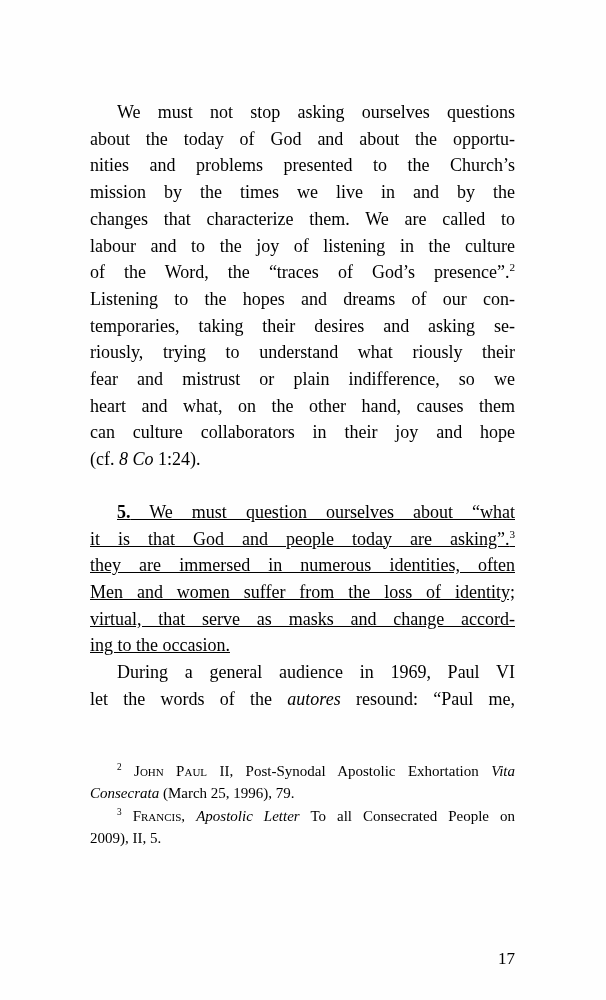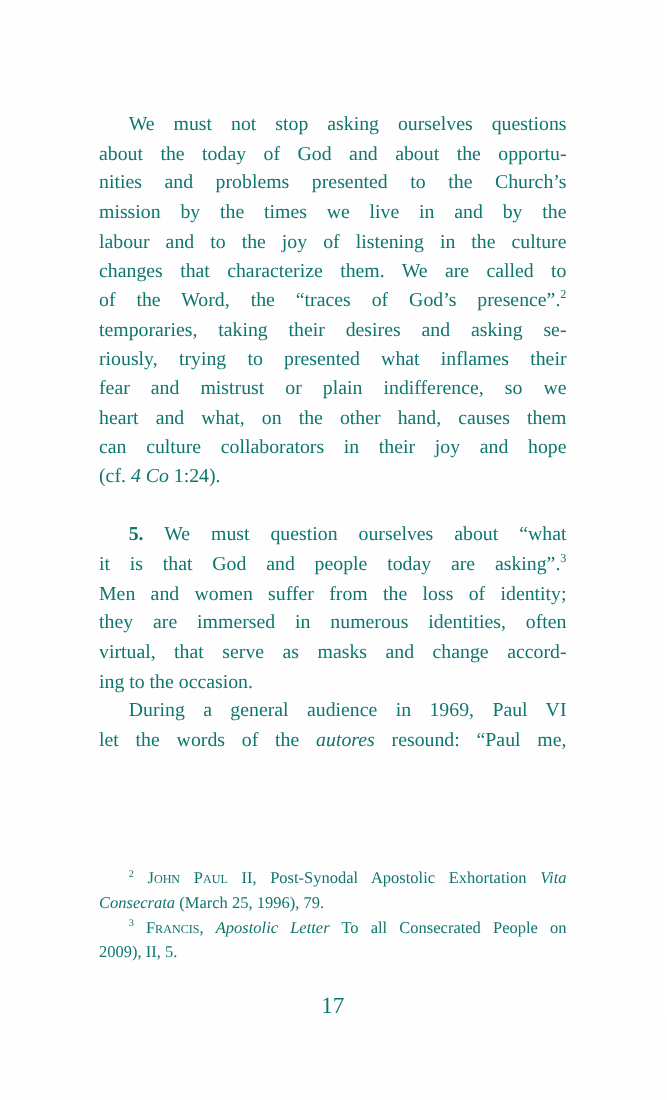--- a/index.html
+++ b/index.html
@@ -6,91 +6,92 @@
     margin: 0;
     padding: 0;
     background: #ffffff;
   }
   .page {
     position: relative;
     width: 606px;
     height: 1000px;
     background: #fefefe;
     font-family: "Liberation Serif", "DejaVu Serif", serif;
-    color: #0f766e;
+    color: #000000;
     overflow: hidden;
   }
   .body-text {
     position: absolute;
     left: 90px;
     top: 99px;
     width: 425px;
     font-size: 18px;
     line-height: 26.7px;
   }
   .footnotes {
     position: absolute;
     left: 90px;
-    top: 788px;
+    top: 760px;
     width: 425px;
     font-size: 15px;
     line-height: 22.3px;
   }
   .para { margin: 0; }
-  .para.space-before { margin-top: 26px; }
+  .para.space-before { margin-top: 26px; text-decoration: underline; }
   .line {
     text-align: justify;
     text-align-last: justify;
   }
   .line.last { text-align-last: left; }
   .line.first-indent { text-indent: 27px; }
   .i  { font-style: italic; }
   .b  { font-weight: bold; }
   .sc { font-variant: small-caps; }
   .sup {
     vertical-align: super;
     font-size: 0.62em;
     line-height: 0;
   }
   .page-number {
     position: absolute;
     left: 90px;
-    top: 903px;
+    top: 948px;
     width: 425px;
-    text-align: center;
-    font-size: 21px;
+    text-align: right;
+    font-size: 17px;
     line-height: 22px;
   }
 </style>
 </head>
 <body>
 
 <div class="page">
 
   <section class="body-text">
       <div class="para">
         <div class="line first-indent"><span>We must not stop asking ourselves questions</span></div>
         <div class="line"><span>about the today of God and about the opportu-</span></div>
         <div class="line"><span>nities and problems presented to the Church’s</span></div>
         <div class="line"><span>mission by the times we live in and by the</span></div>
+        <div class="line"><span>changes that characterize them. We are called to</span></div>
         <div class="line"><span>labour and to the joy of listening in the culture</span></div>
-        <div class="line"><span>changes that characterize them. We are called to</span></div>
         <div class="line"><span>of the Word, the “traces of God’s presence”.</span><span class="sup">2</span></div>
+        <div class="line"><span>Listening to the hopes and dreams of our con-</span></div>
         <div class="line"><span>temporaries, taking their desires and asking se-</span></div>
-        <div class="line"><span>riously, trying to presented what inflames their</span></div>
+        <div class="line"><span>riously, trying to understand what riously their</span></div>
         <div class="line"><span>fear and mistrust or plain indifference, so we</span></div>
         <div class="line"><span>heart and what, on the other hand, causes them</span></div>
         <div class="line"><span>can culture collaborators in their joy and hope</span></div>
-        <div class="line last"><span>(cf. </span><span class="i">4 Co</span><span> 1:24).</span></div>
+        <div class="line last"><span>(cf. </span><span class="i">8 Co</span><span> 1:24).</span></div>
       </div>
       <div class="para space-before">
         <div class="line first-indent"><span class="b">5.</span><span> We must question ourselves about “what</span></div>
         <div class="line"><span>it is that God and people today are asking”.</span><span class="sup">3</span></div>
+        <div class="line"><span>they are immersed in numerous identities, often</span></div>
         <div class="line"><span>Men and women suffer from the loss of identity;</span></div>
-        <div class="line"><span>they are immersed in numerous identities, often</span></div>
         <div class="line"><span>virtual, that serve as masks and change accord-</span></div>
         <div class="line last"><span>ing to the occasion.</span></div>
       </div>
       <div class="para">
         <div class="line first-indent"><span>During a general audience in 1969, Paul VI</span></div>
         <div class="line"><span>let the words of the </span><span class="i">autores</span><span> resound: “Paul me,</span></div>
       </div>
     </section>
 
   <section class="footnotes">

